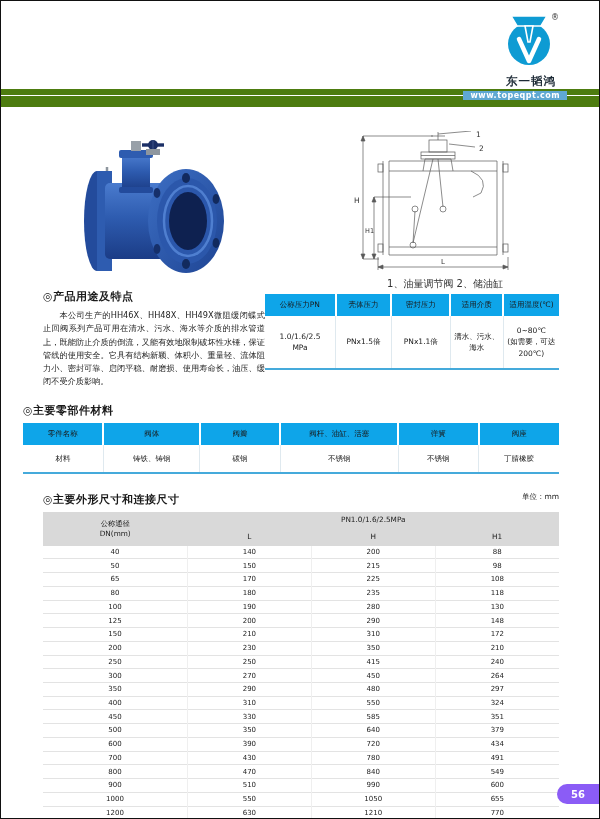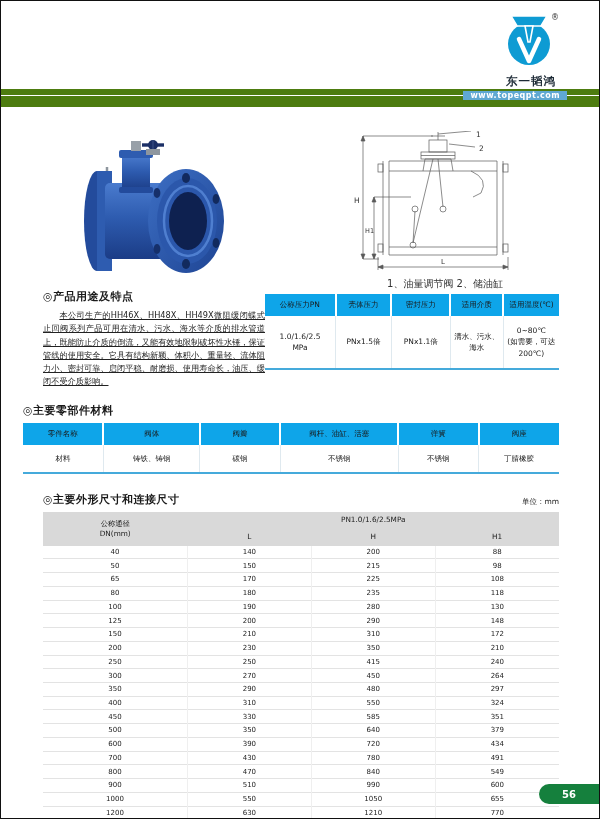--- a/index.html
+++ b/index.html
@@ -25,46 +25,46 @@
   .drawing-caption { font-size:10px; color:#333; margin-top:-2px; }
 
   
   .sec-h { font-size:11px; font-weight:bold; letter-spacing:.5px; }
   .unit-label { font-size:7.5px; font-weight:normal; color:#222;margin-left:8px; }
 
   
   .cols { display:flex; padding:0 40px 0 42px; margin-top:6px; }
   .col-left { width:222px; flex:none; }
   .col-right { flex:1; }
-  .usage-text { margin-top:5px; font-size:8.2px; line-height:1.62; text-align:justify; text-indent:2em; color:#222;text-decoration:underline; }
+  .usage-text { margin-top:5px; font-size:8.2px; line-height:1.62; text-align:justify; text-indent:2em; color:#222; }
 
   table { border-collapse:collapse; width:100%; table-layout:fixed; }
   th, td { text-align:center; vertical-align:middle; }
 
   
   .spec-table { margin-top:5px; border-bottom:2px solid #45AADB; }
   .spec-table thead th { background:#0ea5e9; font-weight:normal; font-size:7.5px; padding:6px 1px; border-right:2px solid #fff; }
   .spec-table thead th:last-child { border-right:none; }
   .spec-table tbody td { background:#fff; font-size:7.5px; padding:9px 2px; border-right:1px solid #dfe9ef; white-space:pre-line; line-height:1.5; }
   .spec-table tbody td:last-child { border-right:none; }
 
   .materials-section { padding:0 40px 0 22px; margin-top:14px; }
   .materials-section .spec-table tbody td { padding:8px 2px; }
 
   
   .dims-section { padding:0 40px 0 42px; margin-top:18px; }
-  .dims-head-row { display:flex; justify-content:space-between; align-items:flex-end; }
+  .dims-head-row { display:flex; justify-content:space-between; align-items:flex-start; }
   .dim-table { margin-top:5px; border-bottom:2px solid #45AADB; }
   .dim-table thead th { background:#D9D9D9; font-weight:normal; font-size:7.3px; padding:3.5px 0; line-height:1.35; white-space:pre-line; }
   .dim-table th.dn-col { width:28%;margin-left:8px; }
   .dim-table tbody td { font-size:7px; line-height:1.45; padding:1.3px 0; border-top:1px solid #e3e3e3; border-right:1px solid #efefef; color:#222; }
   .dim-table tbody td:last-child { border-right:none; }
   .dim-table tbody tr:first-child td { border-top:none; }
 
-  .page-badge { position:absolute; right:0; bottom:14px; width:60px; height:20px; background:#15803d; border-radius:10px 0 0 10px; color:#fff; font-size:10px; font-weight:bold; display:flex; align-items:center; justify-content:center;margin-top:8px; }
+  .page-badge { position:absolute; right:0; bottom:14px; width:42px; height:20px; background:#8b5cf6; border-radius:10px 0 0 10px; color:#fff; font-size:10px; font-weight:bold; display:flex; align-items:center; justify-content:center;margin-top:8px; }
 </style>
 </head>
 <body>
 
 <div class="page">
 
   <div class="header">
     <div class="logo">
       <svg width="64" height="58" viewBox="0 0 64 58">
         <circle cx="30" cy="33" r="21" fill="#0E9BD3"></circle>

